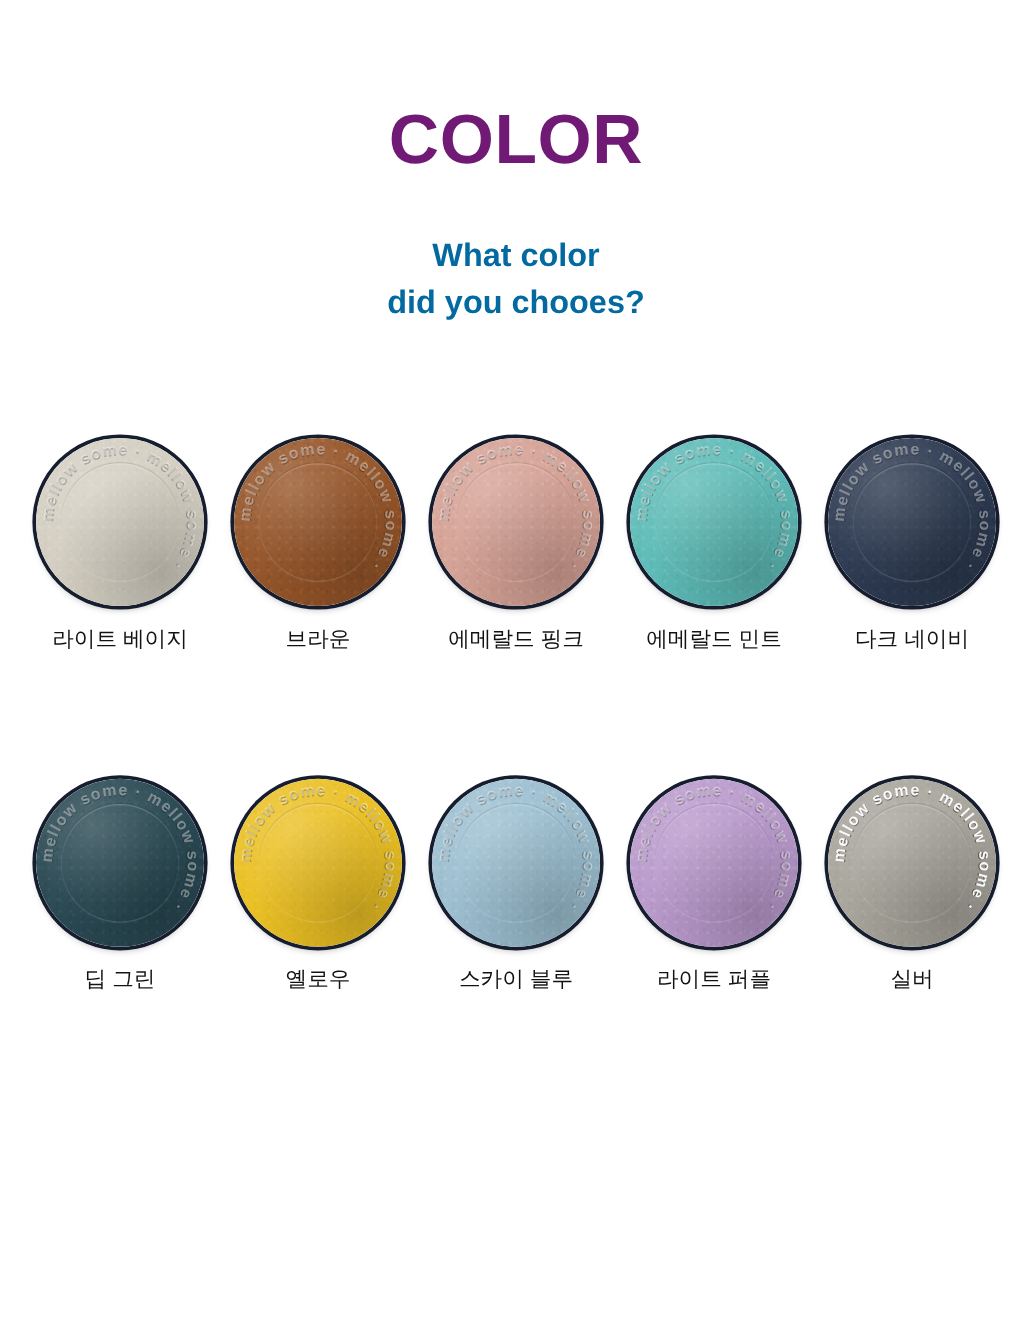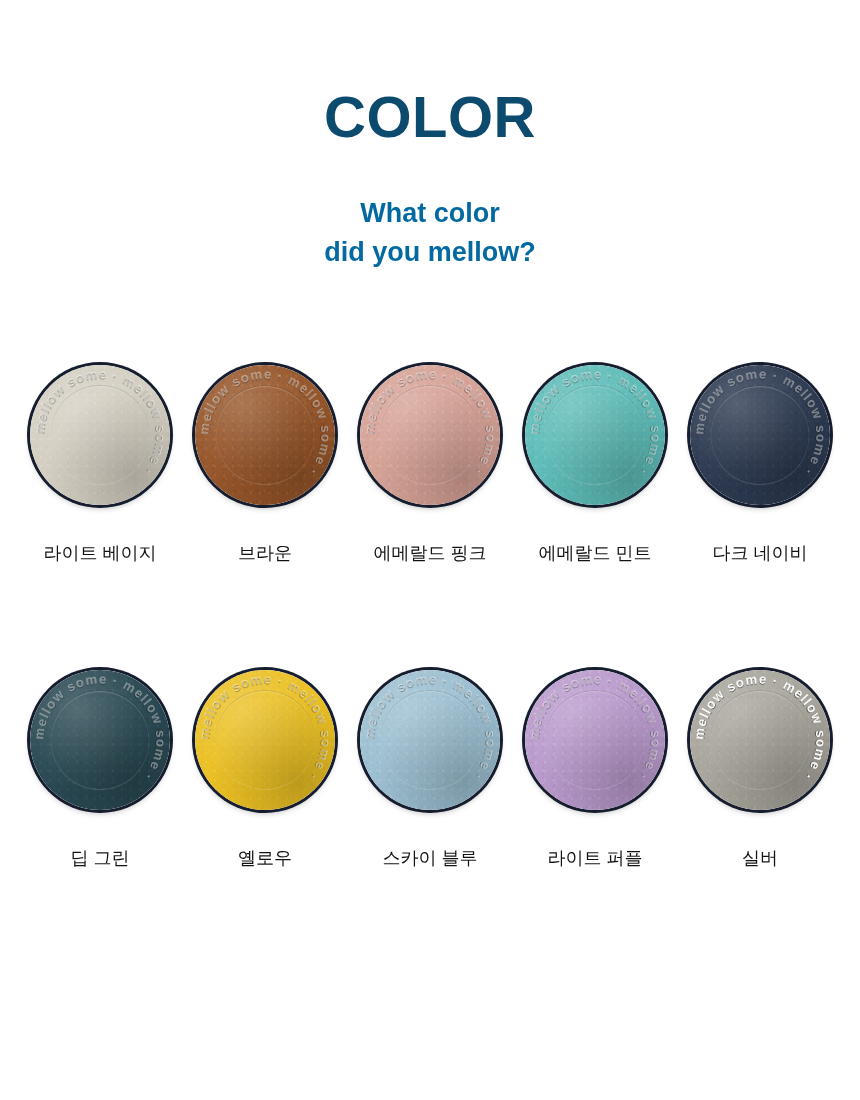--- a/index.html
+++ b/index.html
@@ -28,21 +28,21 @@
   .header {
     padding-top: 88px;
     text-align: center;
   }
   .title {
     font-size: 58px;
     font-weight: 800;
     letter-spacing: 0.5px;
     line-height: 1.0;
     margin: 0;
-    color: #0c4a6e;
+    color: #701a75;
   }
   .subtitle {
     margin: 0;
     padding-top: 48px;
     font-size: 27px;
     font-weight: 700;
     line-height: 1.45;
     color: #0369a1;
   }
   .subtitle .ln { display: block; }
@@ -146,39 +146,39 @@
         rgba(0,0,0,0.12) 46%,
         rgba(255,255,255,0.22) 66%,
         rgba(0,0,0,0.10) 88%);
   }
   .patch.metallic .emboss .hi { fill: rgba(255,255,255,0.96); }
   .patch.metallic .emboss .lo { fill: rgba(0,0,0,0.42); }
   .patch.metallic .grain { opacity: 0.5; }
 
   
   .label {
-    margin-top: 38px;
+    margin-top: 17px;
     font-size: 18px;
     font-weight: 500;
     line-height: 1.2;
     color: #121212;
     text-align: center;
     white-space: nowrap;
   }
 </style>
 </head>
 <body>
 
 <div class="page">
 
   <div class="header">
     <h1 class="title">COLOR</h1>
     <p class="subtitle">
       <span class="ln">What color</span>
-      <span class="ln">did you mellow?</span>
+      <span class="ln">did you chooes?</span>
     </p>
   </div>
 
   <div class="grid">
     <div class="row">
         <div class="cell">
           <div class="patch">
             <div class="fill" style="background: rgb(212, 207, 194);"></div>
             <div class="grain"></div>
             <div class="shade"></div>

